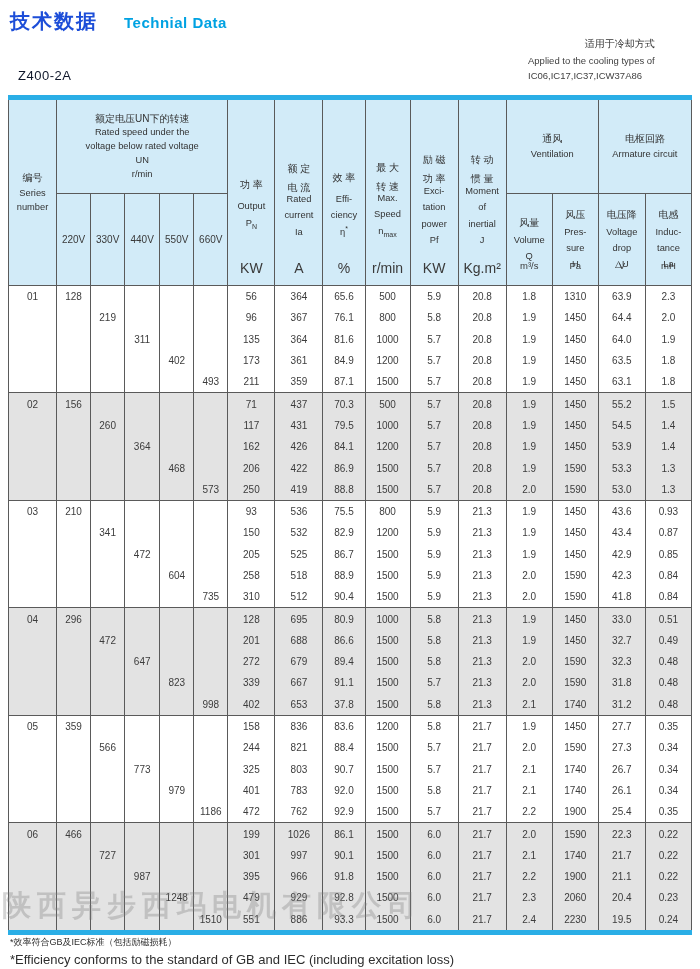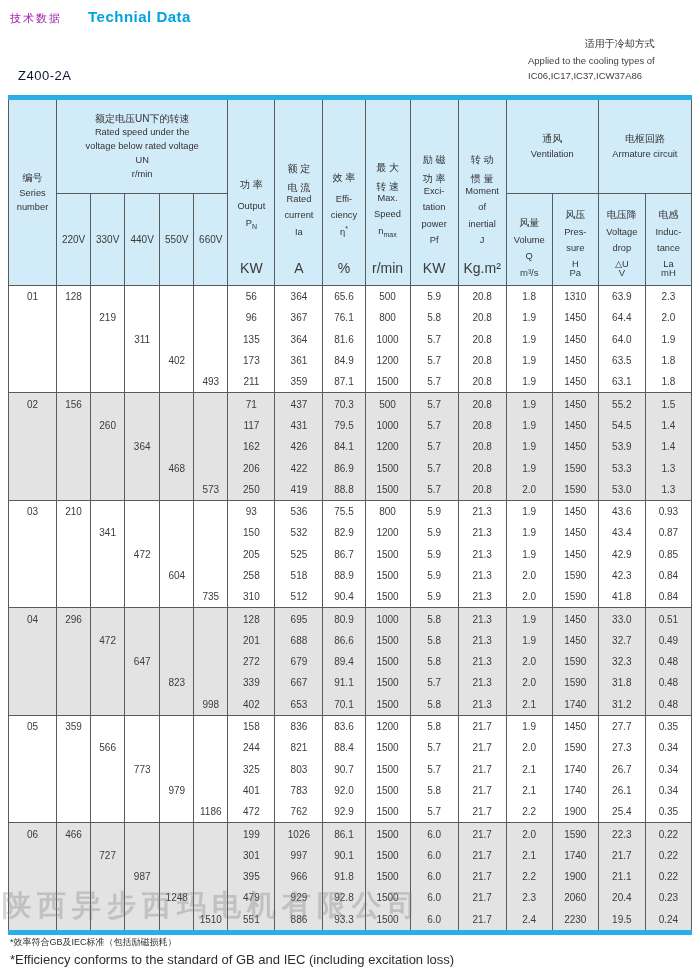--- a/index.html
+++ b/index.html
@@ -3,21 +3,21 @@
 <meta charset="utf-8">
 <style>
   * { margin:0; padding:0; box-sizing:border-box; }
   html,body { background:#fff; }
   .page {
     position:relative; width:700px; height:969px; background:#ffffff;
     font-family:"Liberation Sans","DejaVu Sans",sans-serif; color:#3a3a3a; overflow:hidden;
   }
   
   .page-title { position:absolute; left:10px; top:8px; display:flex; gap:26px; align-items:baseline; }
-  .title-zh { font-size:11px; font-weight:normal; color:#a21caf; letter-spacing:2px; }
+  .title-zh { font-size:20px; font-weight:bold; color:#1d4ed8; letter-spacing:2px; }
   .title-en { font-size:15px; font-weight:bold; color:#00a2e2; letter-spacing:0.5px; }
   .model   { position:absolute; left:18px; top:68px; font-size:13px; color:#0f172a; letter-spacing:0.5px; }
   .cooling { position:absolute; left:528px; top:36px; font-size:9.5px; line-height:1.65; color:#3f3f3f; }
   .cooling .zh { font-size:10px;text-align:right; }
 
   
   .table-wrap { position:absolute; left:8px; top:95px; width:684px; z-index:1; }
   table.spec {
     border-collapse:collapse; width:684px; table-layout:fixed;
     border-top:5px solid #2aaee6; border-bottom:5px solid #2aaee6;
@@ -31,21 +31,21 @@
   .c-series div { line-height:1.55; }
   .c-speedgroup div { line-height:1.5; }
   .c-tall { position:relative; vertical-align:top; }
   .c-tall .zh-block { height:46px; padding-top:20px; display:flex; flex-direction:column; justify-content:center; gap:5px; }
   .c-tall .en-block { display:flex; flex-direction:column; gap:0; line-height:1.75; }
   .c-tall .u { position:absolute; bottom:9px; left:0; right:0; text-align:center; font-size:14px; }
   .c-volt { font-size:10px; }
   .c-group div { line-height:1.6; }
   .c-sub { position:relative; vertical-align:top; padding-top:9px; }
   .c-sub .t { display:flex; flex-direction:column; line-height:1.75; }
-  .c-sub .u { position:absolute; bottom:7px; left:0; right:0; text-align:center; font-size:9.5px; }
+  .c-sub .u { position:absolute; bottom:14px; left:0; right:0; text-align:center; font-size:9.5px; }
   sub { font-size:7px; vertical-align:sub; }
   sup { font-size:7px; vertical-align:super; }
 
   tbody td { padding:0; vertical-align:top; font-size:10px; color:#3c3c3c; }
   tbody tr.white { background:#ffffff; }
   tbody tr.gray  { background:#e3e3e3; }
   .slot { height:21.3px; display:flex; align-items:center; justify-content:center; }
 
   
   .footnotes { position:absolute; left:10px; top:936px; line-height:1.55; color:#2d2d2d; z-index:3; }
@@ -635,21 +635,21 @@
               <div class="slot">688</div>
               <div class="slot">679</div>
               <div class="slot">667</div>
               <div class="slot">653</div>
             </td>
             <td class="data-cell">
               <div class="slot">80.9</div>
               <div class="slot">86.6</div>
               <div class="slot">89.4</div>
               <div class="slot">91.1</div>
-              <div class="slot">70.1</div>
+              <div class="slot">37.8</div>
             </td>
             <td class="data-cell">
               <div class="slot">1000</div>
               <div class="slot">1500</div>
               <div class="slot">1500</div>
               <div class="slot">1500</div>
               <div class="slot">1500</div>
             </td>
             <td class="data-cell">
               <div class="slot">5.8</div>

